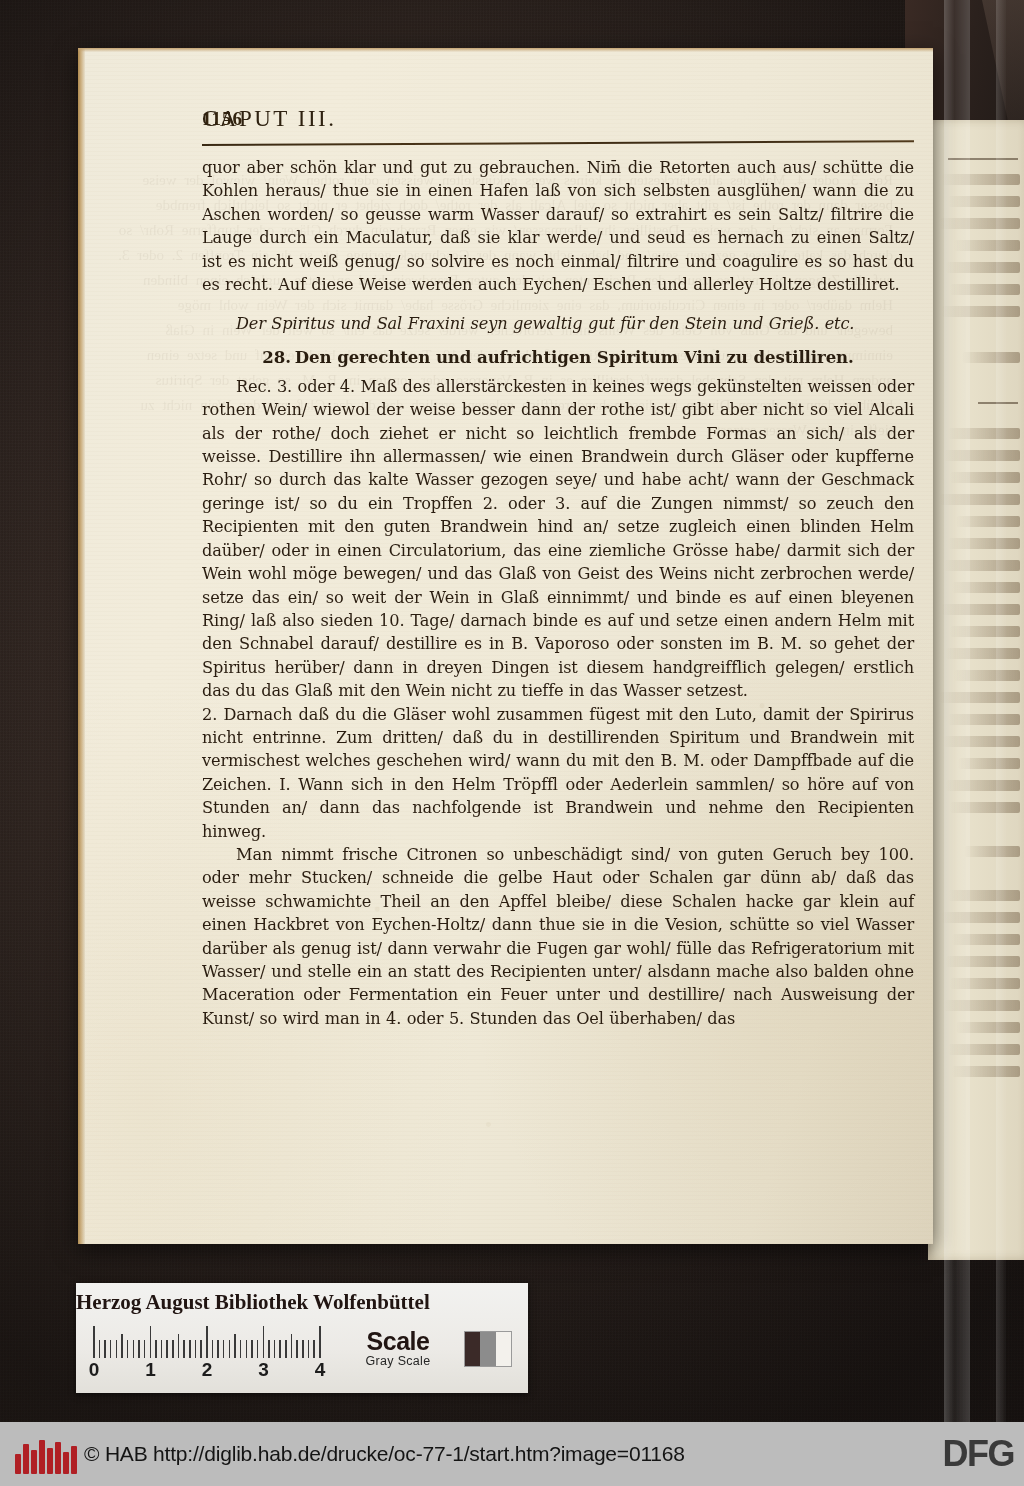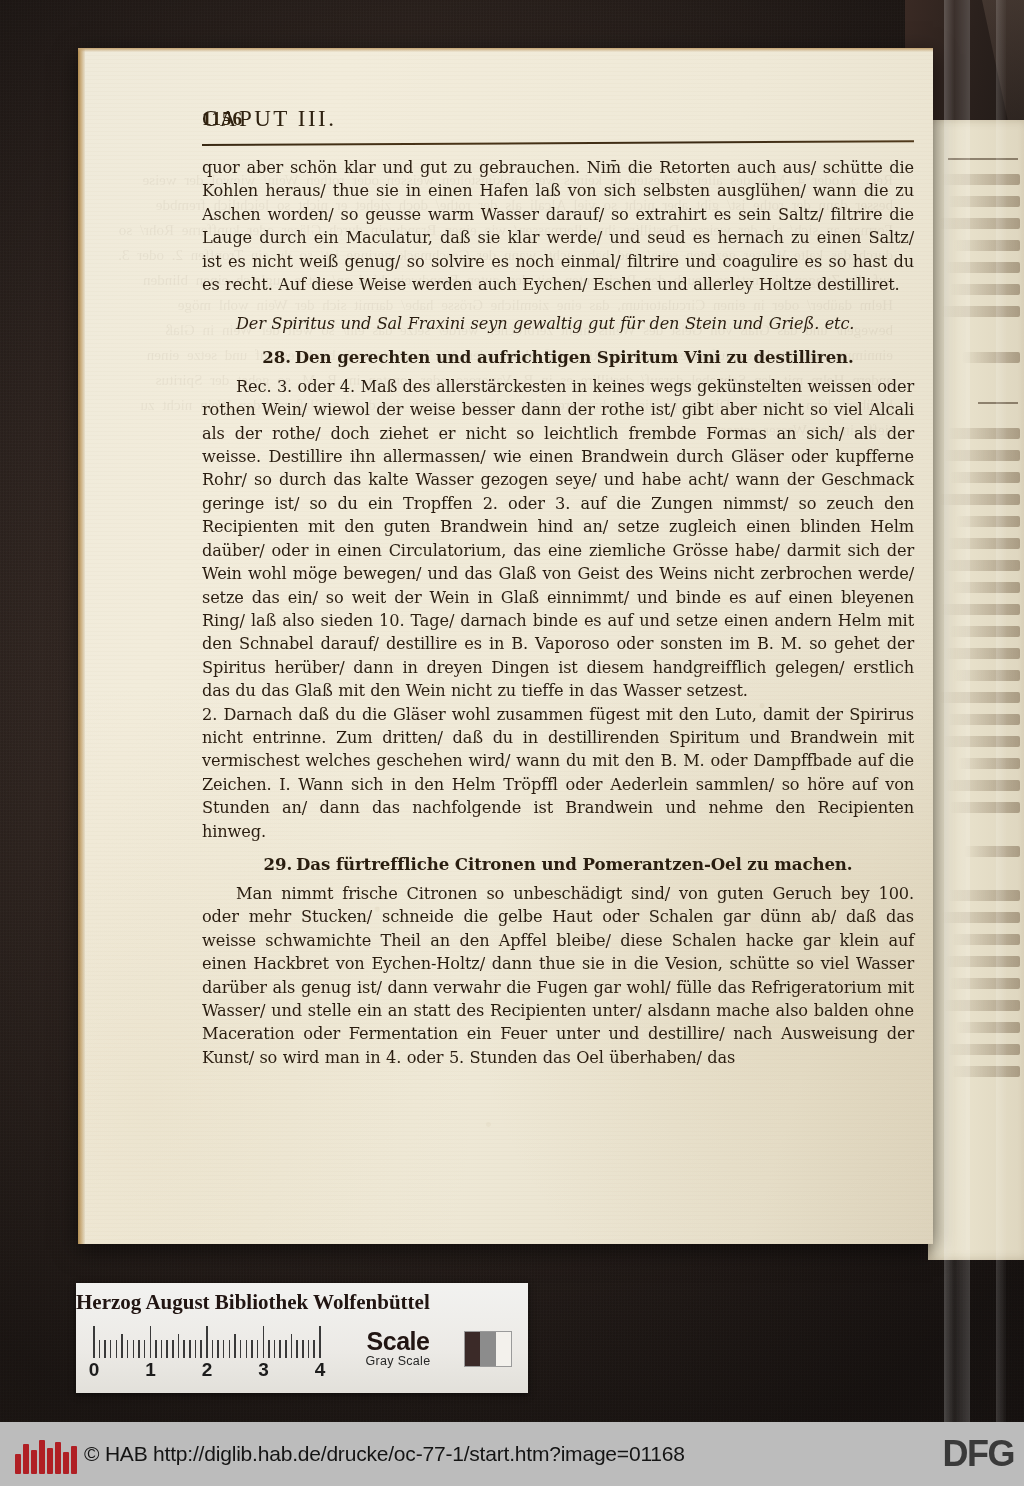--- a/index.html
+++ b/index.html
@@ -405,23 +405,20 @@
 
       <p class="para indent" style="margin-top:16px;font-style:italic;">Der Spiritus und Sal Fraxini seyn gewaltig gut für den Stein und Grieß. etc.</p>
 
       <div class="heading">
         <span class="num">28.</span><span>Den gerechten und aufrichtigen Spiritum Vini zu destilliren.</span>
       </div>
 
       <p class="para indent">Rec. 3. oder 4. Maß des allerstärckesten in keines wegs gekünstelten weissen oder rothen Wein/ wiewol der weise besser dann der rothe ist/ gibt aber nicht so viel Alcali als der rothe/ doch ziehet er nicht so leichtlich frembde Formas an sich/ als der weisse.    Destillire ihn allermassen/ wie einen Brandwein durch Gläser oder kupfferne Rohr/ so durch das kalte Wasser gezogen seye/ und habe acht/ wann der Geschmack geringe ist/ so du ein Tropffen 2. oder 3. auf die Zungen nimmst/ so zeuch den Recipienten mit den guten Brandwein hind an/ setze zugleich einen blinden Helm daüber/ oder in einen Circulatorium, das eine ziemliche Grösse habe/ darmit sich der Wein wohl möge bewegen/ und das Glaß von Geist des Weins nicht zerbrochen werde/ setze das ein/ so weit der Wein in Glaß einnimmt/ und binde es auf einen bleyenen Ring/ laß also sieden 10. Tage/ darnach binde es auf und setze einen andern Helm mit den Schnabel darauf/ destillire es in B. Vaporoso oder sonsten im B. M. so gehet der Spiritus herüber/ dann in dreyen Dingen ist diesem handgreifflich gelegen/ erstlich das du das Glaß mit den Wein nicht zu tieffe in das Wasser setzest.</p>
       <p class="para">2.    Darnach daß du die Gläser wohl zusammen fügest mit den Luto, damit der Spirirus nicht entrinne. Zum dritten/ daß du in destillirenden Spiritum und Brandwein mit vermischest welches geschehen wird/ wann du mit den B. M. oder Dampffbade auf die Zeichen. I. Wann sich in den Helm Tröpffl oder Aederlein sammlen/ so höre auf von Stunden an/ dann das nachfolgende ist Brandwein und nehme den Recipienten hinweg.</p>
 
-      <div class="heading">
-        <span class="num">29.</span><span>Das fürtreffliche Citronen und Pomerantzen-Oel zu machen.</span>
-      </div>
 
       <p class="para indent">Man nimmt frische Citronen so unbeschädigt sind/ von guten Geruch bey 100. oder mehr Stucken/ schneide die gelbe Haut oder Schalen gar dünn ab/ daß das weisse schwamichte Theil an den Apffel bleibe/ diese Schalen hacke gar klein auf einen Hackbret von Eychen-Holtz/ dann thue sie in die Vesion, schütte so viel Wasser darüber als genug ist/ dann verwahr die Fugen gar wohl/ fülle das Refrigeratorium mit Wasser/ und stelle ein an statt des Recipienten unter/ alsdann mache also balden ohne Maceration oder Fermentation ein Feuer unter und destillire/ nach Ausweisung der Kunst/ so wird man in 4. oder 5. Stunden das Oel überhaben/ das</p>
 
     </div>
   <div class="showthrough">Rec. 3. oder 4. Maß des allerstärckesten in keines wegs gekünstelten weissen oder rothen Wein/ wiewol der weise besser dann der rothe ist/ gibt aber nicht so viel Alcali als der rothe/ doch ziehet er nicht so leichtlich frembde Formas an sich/ als der weisse.    Destillire ihn allermassen/ wie einen Brandwein durch Gläser oder kupfferne Rohr/ so durch das kalte Wasser gezogen seye/ und habe acht/ wann der Geschmack geringe ist/ so du ein Tropffen 2. oder 3. auf die Zungen nimmst/ so zeuch den Recipienten mit den guten Brandwein hind an/ setze zugleich einen blinden Helm daüber/ oder in einen Circulatorium, das eine ziemliche Grösse habe/ darmit sich der Wein wohl möge bewegen/ und das Glaß von Geist des Weins nicht zerbrochen werde/ setze das ein/ so weit der Wein in Glaß einnimmt/ und binde es auf einen bleyenen Ring/ laß also sieden 10. Tage/ darnach binde es auf und setze einen andern Helm mit den Schnabel darauf/ destillire es in B. Vaporoso oder sonsten im B. M. so gehet der Spiritus herüber/ dann in dreyen Dingen ist diesem handgreifflich gelegen/ erstlich das du das Glaß mit den Wein nicht zu tieffe in das Wasser setzest.</div>
     </div>
 
   <div class="glass-strip"></div>
   <div class="glass-strip2"></div>
 

